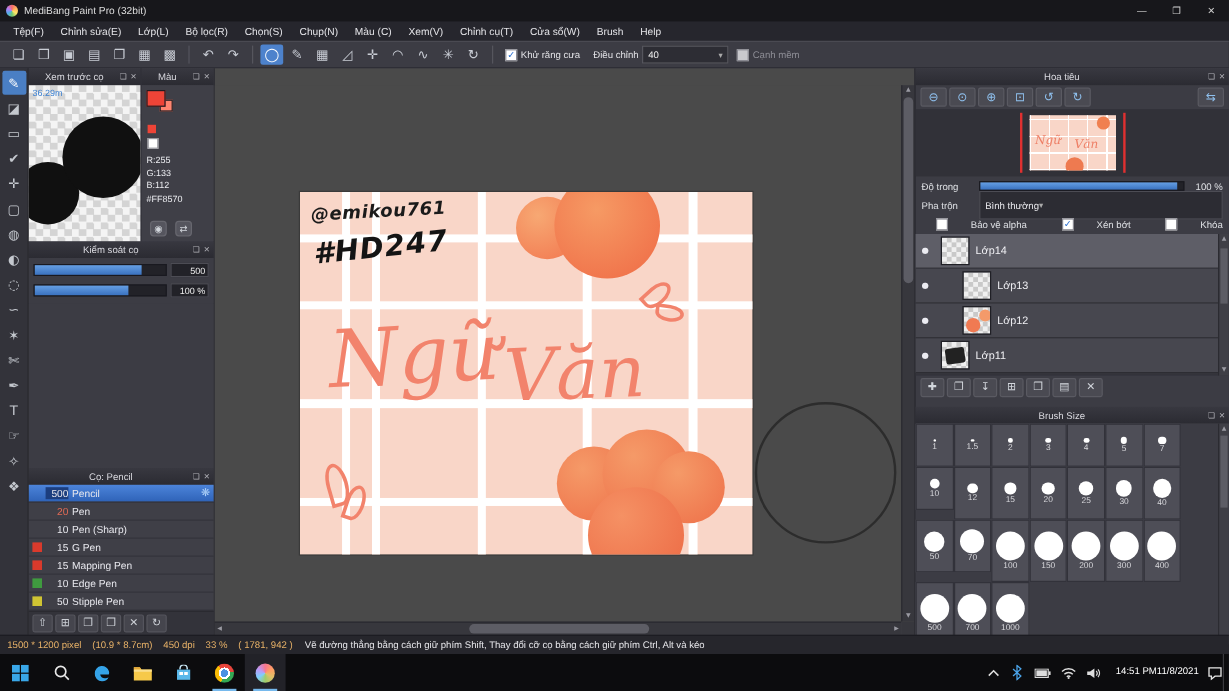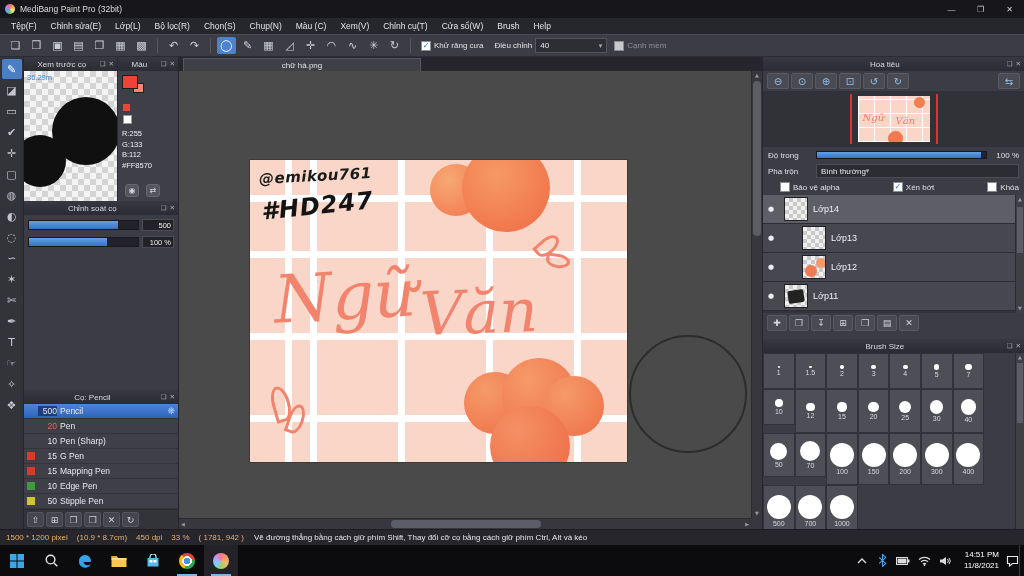--- a/index.html
+++ b/index.html
@@ -152,23 +152,23 @@
   .nav-thumb{position:absolute;left:8px;right:8px;top:2px;bottom:2px;background:#f9d6c8;overflow:hidden;
     background-image:repeating-linear-gradient(90deg,#fff 0 1px,rgba(0,0,0,0) 1px 16px),
                      repeating-linear-gradient(0deg,#fff 0 1px,rgba(0,0,0,0) 1px 14px);}
   .nt-c1{position:absolute;right:5px;top:1px;width:11px;height:11px;border-radius:50%;background:#f08050;}
   .nt-c2{position:absolute;left:30px;bottom:-4px;width:15px;height:15px;border-radius:50%;background:#ee7a50;}
   .nt-w{position:absolute;font:italic 10px "DejaVu Serif",serif;color:#ee7f66;}
   .nt-w1{left:5px;top:16px;} .nt-w2{left:38px;top:19px;}
   .lp-row{height:16px;display:flex;align-items:center;padding:0 5px;gap:4px;font-size:8px;color:#dee0e4;flex:none;}
   .lp-label{width:44px;flex:none;}
   .lp-val{width:28px;text-align:right;flex:none;}
-  .blend-box{flex:1;height:14px;background:#2c2c33;border:1px solid #4c4c54;display:flex;
+  .blend-box{flex:1;height:24px;background:#2c2c33;border:1px solid #4c4c54;display:flex;
     align-items:center;justify-content:flex-start;padding:0 4px;font-size:8px;color:#e8e8ec;}
-  .chk{display:flex;align-items:flex-end;gap:3px;padding-left:12px;}
+  .chk{display:flex;align-items:flex-end;gap:19px;padding-left:12px;}
   .layer-list{position:relative;height:118px;background:#33333a;flex:none;}
   .layer-rows{position:absolute;inset:0 9px 0 0;}
   .layer-row{height:29px;display:flex;align-items:center;gap:5px;background:#47474f;
     border-bottom:1px solid #2d2d33;padding-right:4px;}
   .layer-row.sel{background:#5e5e67;}
   .l-eye{width:16px;text-align:center;color:#ececf2;font-size:7px;flex:none;}
   .l-thumb{width:24px;height:24px;flex:none;border:1px solid #202026;position:relative;overflow:hidden;
     background:repeating-conic-gradient(#c9c9c9 0% 25%,#f0f0f0 0% 50%) 0 0/8px 8px;}
   .l-thumb.ind{margin-left:18px;}
   .lt-orange{position:absolute;left:2px;top:9px;width:12px;height:12px;border-radius:50%;background:#f07a52;}
@@ -208,21 +208,21 @@
   .task-btn.open::after{content:"";position:absolute;bottom:0;left:7px;right:7px;height:2px;background:#76b9ed;}
   .task-btn.active{background:#222228;}
   .ic-chrome{width:16px;height:16px;border-radius:50%;
     background:radial-gradient(circle,#4a90e2 0 3.2px,#fff 3.2px 4.8px,rgba(0,0,0,0) 4.8px),
       conic-gradient(from -40deg,#e8453c 0 120deg,#34a853 0 240deg,#fbbc05 0 360deg);}
   .ic-mdp{width:16px;height:16px;border-radius:50%;
     background:conic-gradient(#f7768e,#ff9e64,#e0c068,#9ece6a,#7dcfff,#bb9af7,#f7768e);}
   .tray{margin-left:auto;display:flex;align-items:center;height:100%;}
   .tray-ics{display:flex;align-items:center;gap:8px;padding:0 6px;}
   .tray-ic{display:flex;align-items:center;justify-content:center;min-width:12px;height:14px;}
-  .clock{display:flex;flex-direction:column;align-items:flex-end;justify-content:center;
+  .clock{display:flex;flex-direction:row;align-items:flex-end;justify-content:center;
     font-size:8px;color:#fff;line-height:1.35;padding:0 7px;}
   .show-desktop{width:5px;height:100%;border-left:1px solid #3a3a3e;}
 </style>
 </head>
 <body>
 
 <div class="page">
 
   <div class="titlebar">
     <span class="app-logo"></span>
@@ -348,21 +348,21 @@
             <div class="color-btns" id="color-btns">
                 <span class="color-btn glyph">◉</span>
                 <span class="color-btn glyph">⇄</span>
               </div>
           </div>
         </div>
       </div>
 
       <div class="brushctl-panel">
         <div class="panel-h">
-          <span class="ph-title">Chỉnh soát cọ</span>
+          <span class="ph-title">Kiểm soát cọ</span>
           <span class="ph-ic">❏</span>
           <span class="ph-ic">✕</span>
         </div>
         <div class="brushctl-body">
           <div class="slider-row">
             <span class="slider-track">
                 <span class="slider-fill" style="width:82%"></span>
               </span>
             <span class="slider-val">500</span>
           </div>
@@ -426,25 +426,20 @@
           <div class="lb-btn glyph">⇧</div>
           <div class="lb-btn glyph">⊞</div>
           <div class="lb-btn glyph">❐</div>
           <div class="lb-btn glyph">❒</div>
           <div class="lb-btn glyph">✕</div>
           <div class="lb-btn glyph">↻</div>
         </div>
     </div>
 
     <div class="canvas-area">
-      <div class="tabbar">
-        <div class="tab">
-          <span>chữ hà.png</span>
-        </div>
-      </div>
       <div class="canvas-body">
         <div class="art">
           <span class="art-c c1"></span>
           <span class="art-c c2"></span>
           <span class="art-c f1"></span>
           <span class="art-c f2"></span>
           <span class="art-c f3"></span>
           <span class="art-c f4"></span>
           <span class="doodle d1a"></span>
           <span class="doodle d1b"></span>

